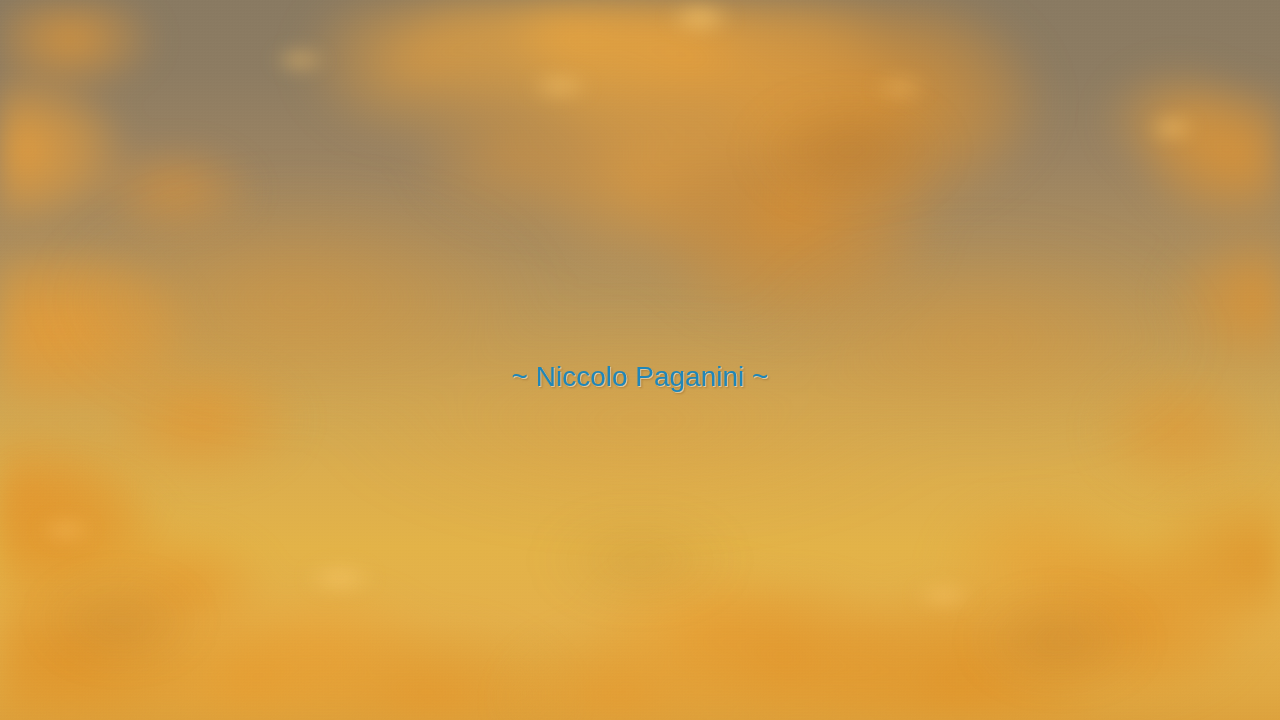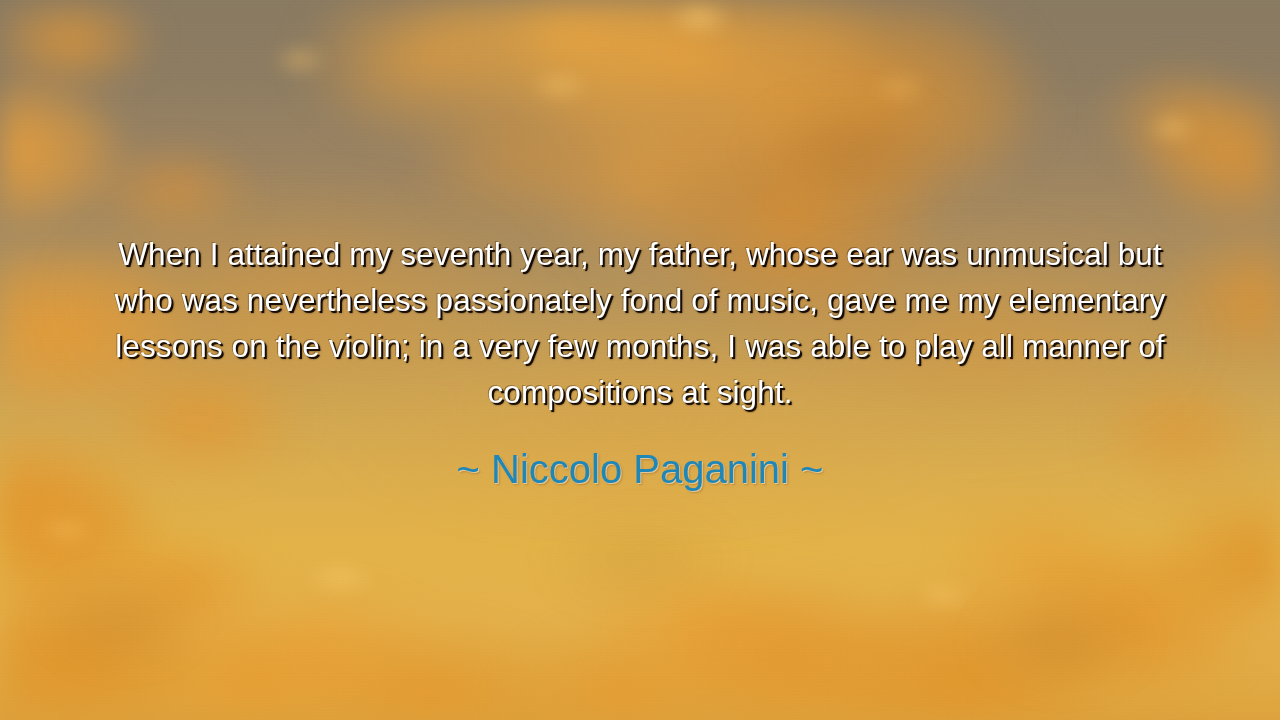--- a/index.html
+++ b/index.html
@@ -172,21 +172,21 @@
        2px 2px 0 rgba(16,8,2,.92),
        2px 2px 2px rgba(16,8,2,.65),
       -1px -1px 0 rgba(60,34,10,.35);
     margin: 0;
   }
 
   .attribution {
     margin-top: 34px;
     text-align: center;
     color: #1f86b8;
-    font-size: 40px;
+    font-size: 28px;
     line-height: 40px;
     font-weight: 400;
     text-shadow:
       1px 1px 0 rgba(255,246,228,.55),
       2px 2px 2px rgba(120,70,20,.30);
   }
 </style>
 </head>
 <body>
 
@@ -197,18 +197,17 @@
   <div class="cloud-layer cl-b"></div>
   <div class="cloud-layer cl-c"></div>
   <div class="cloud-layer cl-d"></div>
   <div class="cloud-layer cl-e"></div>
   <div class="cloud-layer cl-f"></div>
   <div class="cloud-layer cl-shade"></div>
   <div class="cloud-layer cl-hot"></div>
   <div class="grain"></div>
 
   <div class="overlay">
-    <p class="quote-text">When I attained my seventh year, my father, whose ear was unmusical but who was nevertheless passionately fond of music, gave me my elementary lessons on the violin; in a very few months, I was able to play all manner of compositions at sight.</p>
 
     <div class="attribution">~ Niccolo Paganini ~</div>
   </div>
 
 </div>
 
 </body></html>

